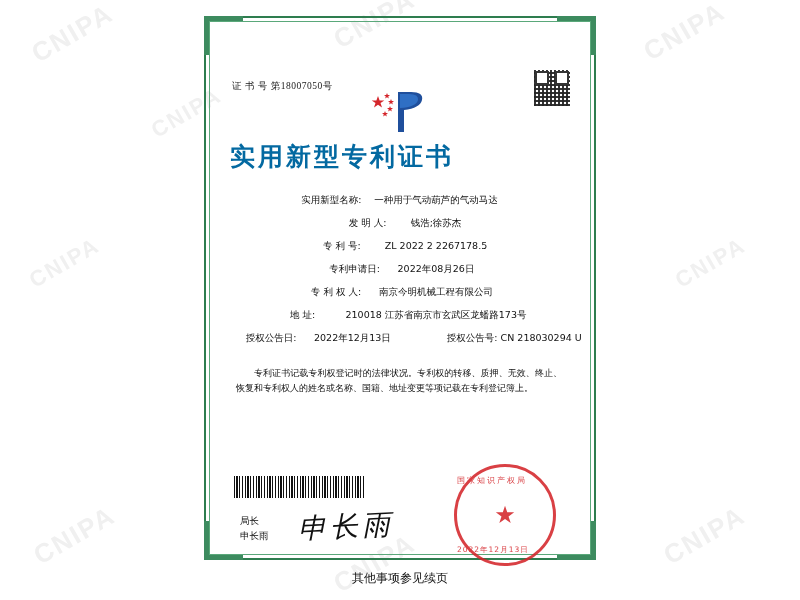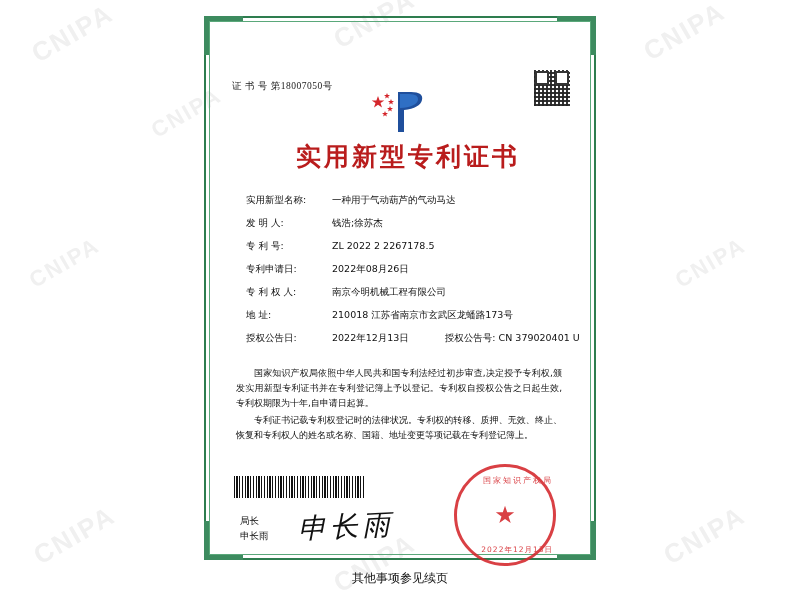--- a/index.html
+++ b/index.html
@@ -107,48 +107,49 @@
     position: absolute;
     left: 50%;
     top: 52px;
     transform: translateX(-50%);
     width: 72px;
     height: 48px;
   }
 
   .title {
     position: absolute;
-    left: 16px;
+    left: 4px;
     right: 0;
     top: 104px;
-    text-align: center;
+    text-align: left;
     font-size: 25px;
     letter-spacing: 3px;
     font-weight: 700;
-    color: #b91c1c;
+    color: #0369a1;
     font-family: "DejaVu Sans", sans-serif;
   }
 
   .fields {
     position: absolute;
-    left: 20px;
+    left: 2px;
     top: 152px;
     width: 330px;
     font-size: 9.5px;
     color: #111;
     line-height: 23px;
+    text-align: center;
   }
   .frow { white-space: nowrap; }
   .flabel {
     display: inline-block;
     min-width: 86px;
   }
   .frow .sub {
     display: inline-block;
-    margin-left: 36px;
+    margin-left: 56px;
   }
 
   .body-text {
     position: absolute;
     left: 10px;
     top: 330px;
     width: 326px;
     font-size: 9px;
     line-height: 15px;
     color: #111;
@@ -206,21 +207,21 @@
     top: 50%;
     transform: translate(-50%, -50%);
     font-size: 24px;
     line-height: 1;
     color: #d4262b;
   }
   .seal-top, .seal-bottom {
     position: absolute;
     left: 0;
     width: 100%;
-    text-align: right;
+    text-align: left;
     font-size: 8px;
     letter-spacing: 2px;
     color: #d4262b;
   }
   .seal-top { top: 8px; }
   .seal-bottom { bottom: 8px; font-size: 7.5px; letter-spacing: 1px; }
 
   .page-no {
     position: absolute;
     left: 0;
@@ -299,26 +300,25 @@
         <div class="frow">
           <span class="flabel">专利申请日:</span><span>2022年08月26日</span>
         </div>
         <div class="frow">
           <span class="flabel">专 利 权 人:</span><span>南京今明机械工程有限公司</span>
         </div>
         <div class="frow">
           <span class="flabel">地 址:</span><span>210018 江苏省南京市玄武区龙蟠路173号</span>
         </div>
         <div class="frow">
-          <span class="flabel">授权公告日:</span><span>2022年12月13日</span><span class="sub">授权公告号:</span> <span>CN 379020401 U</span>
+          <span class="flabel">授权公告日:</span><span>2022年12月13日</span><span class="sub">授权公告号:</span> <span>CN 218030294 U</span>
         </div>
       </div>
 
       <div class="body-text">
-        <p>国家知识产权局依照中华人民共和国专利法经过初步审查,决定授予专利权,颁发实用新型专利证书并在专利登记簿上予以登记。专利权自授权公告之日起生效,专利权期限为十年,自申请日起算。</p>
         <p>专利证书记载专利权登记时的法律状况。专利权的转移、质押、无效、终止、恢复和专利权人的姓名或名称、国籍、地址变更等项记载在专利登记簿上。</p>
       </div>
 
       <div class="barcode"></div>
 
       <div class="director">
         <div>局长</div>
         <div>申长雨</div>
       </div>
       <div class="signature">申长雨</div>

